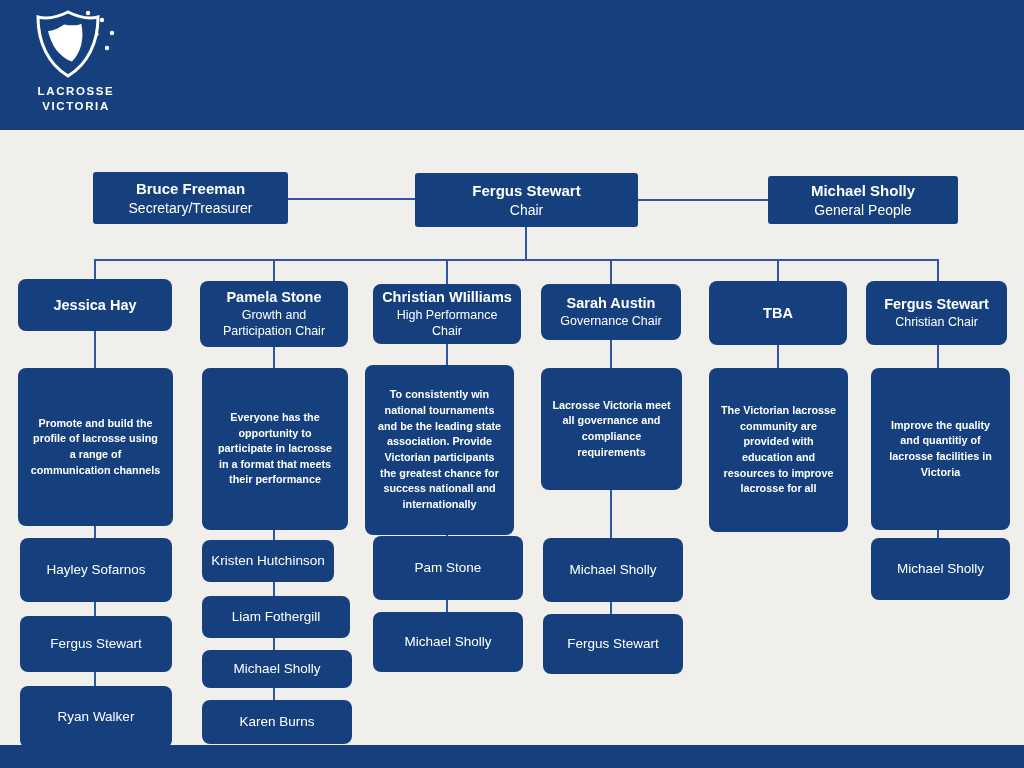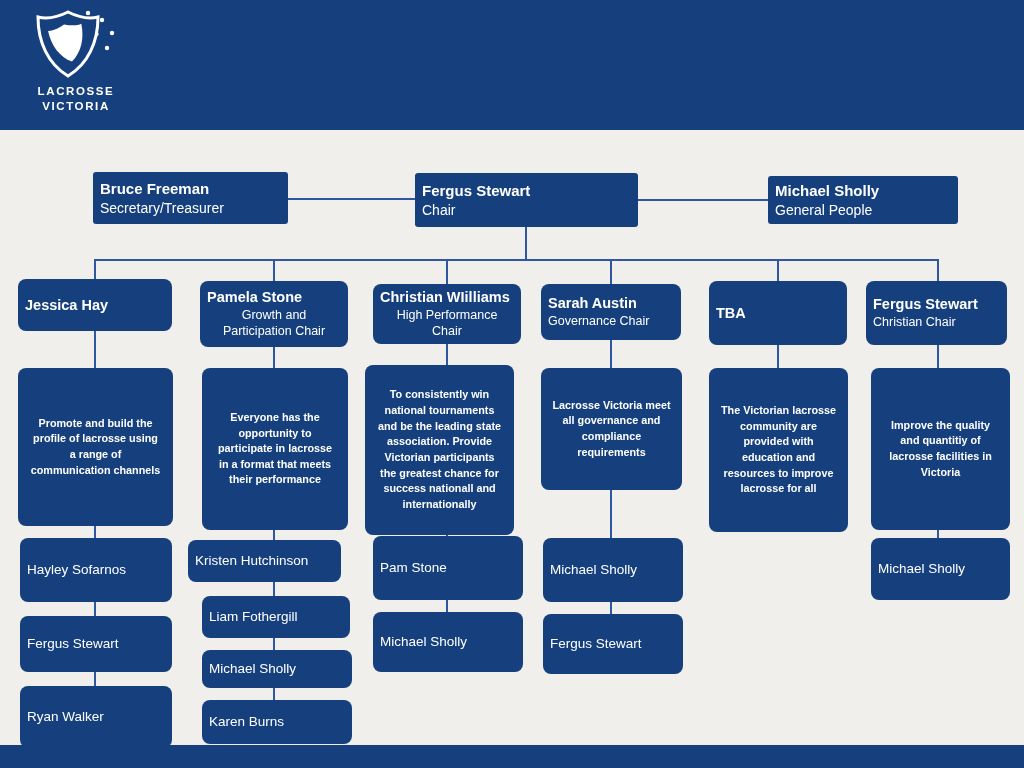--- a/index.html
+++ b/index.html
@@ -18,21 +18,21 @@
   .year { color: #fff; font-size: 27px; font-weight: bold; }
 
   
   .bottombar { position: absolute; left: 0; bottom: 0; width: 1024px; height: 23px; background: var(--navy, #16407d); }
 
   
   .line { position: absolute; background: var(--line, #2e57a0); z-index: 1; }
 
   
   .box { position: absolute; background: var(--navy, #16407d); color: #fff; z-index: 2;
-         display: flex; flex-direction: column; align-items: flex-start; justify-content: center;
+         display: flex; flex-direction: column; align-items: center; justify-content: center;
          text-align: center; padding: 5px 7px; }
   .exec { border-radius: 3px; }
   .rounded { border-radius: 8px; }
   .name { font-weight: bold; font-size: 15px; line-height: 1.35; }
   .role { font-size: 14px; line-height: 1.3; font-weight: normal; }
   .cname { font-weight: bold; font-size: 14.5px; line-height: 1.3; }
   .crole { font-size: 12.5px; line-height: 1.3; font-weight: normal; }
   .mission { font-size: 10.8px; font-weight: bold; line-height: 1.45; padding: 4px 4px; }
   .member-name { font-size: 13.5px; line-height: 1.3; }
 </style>
@@ -112,21 +112,21 @@
       <div class="member-name">Ryan Walker</div>
     </div>
 
     <div class="box rounded" style="left:200px; top:281px; width:148px; height:66px">
       <div class="cname">Pamela Stone</div>
       <div class="crole">Growth and Participation Chair</div>
     </div>
     <div class="box rounded" style="left:202px; top:368px; width:146px; height:162px">
       <div class="mission">Everyone has the opportunity to participate in lacrosse in a format that meets their performance</div>
     </div>
-    <div class="box rounded" style="left:188px; top:540px; width:153px; height:42px">
+    <div class="box rounded" style="left:202px; top:540px; width:132px; height:42px">
       <div class="member-name">Kristen Hutchinson</div>
     </div>
     <div class="box rounded" style="left:202px; top:596px; width:148px; height:42px">
       <div class="member-name">Liam Fothergill</div>
     </div>
     <div class="box rounded" style="left:202px; top:650px; width:150px; height:38px">
       <div class="member-name">Michael Sholly</div>
     </div>
     <div class="box rounded" style="left:202px; top:700px; width:150px; height:44px">
       <div class="member-name">Karen Burns</div>

